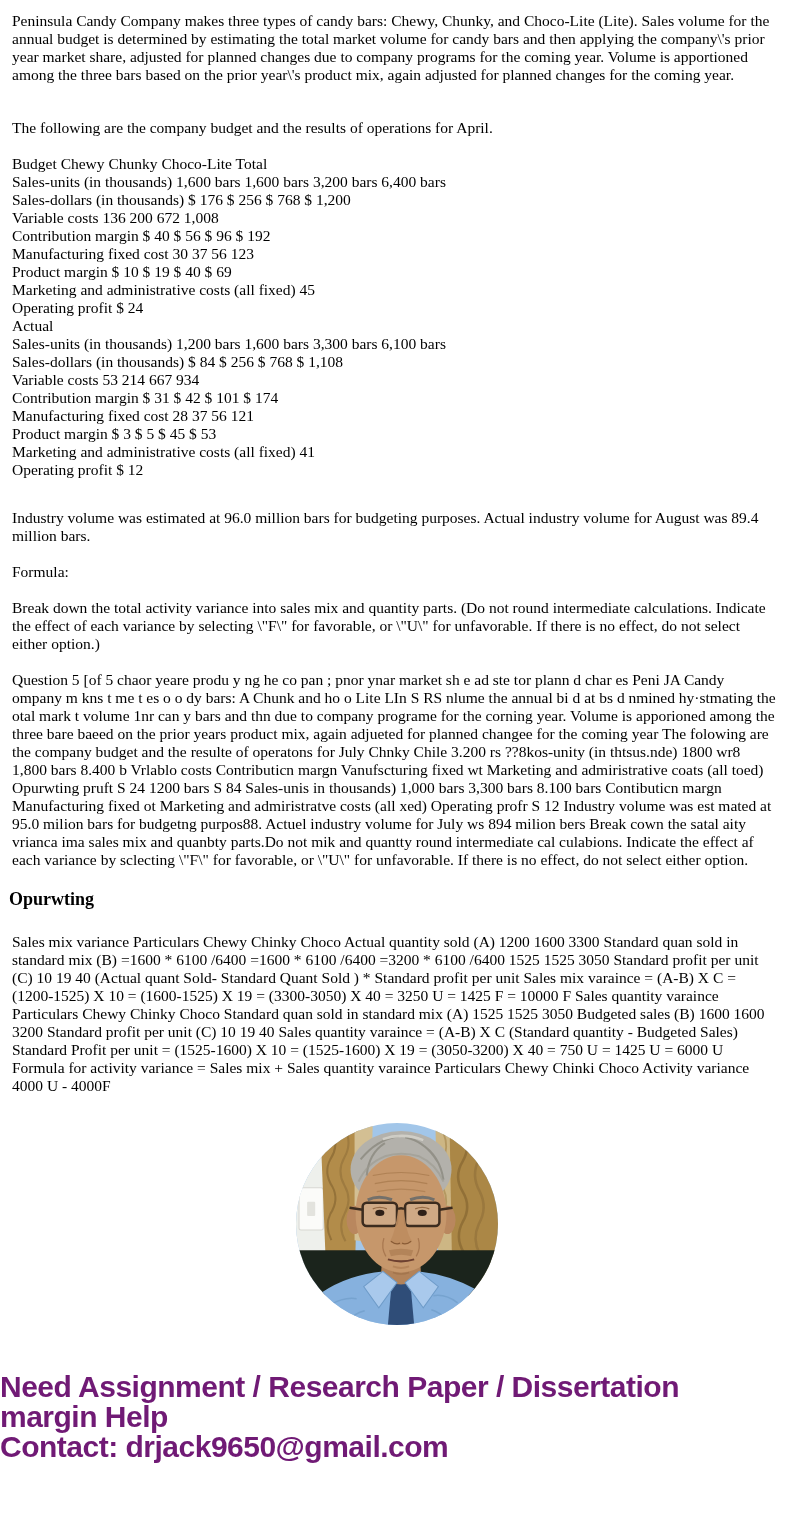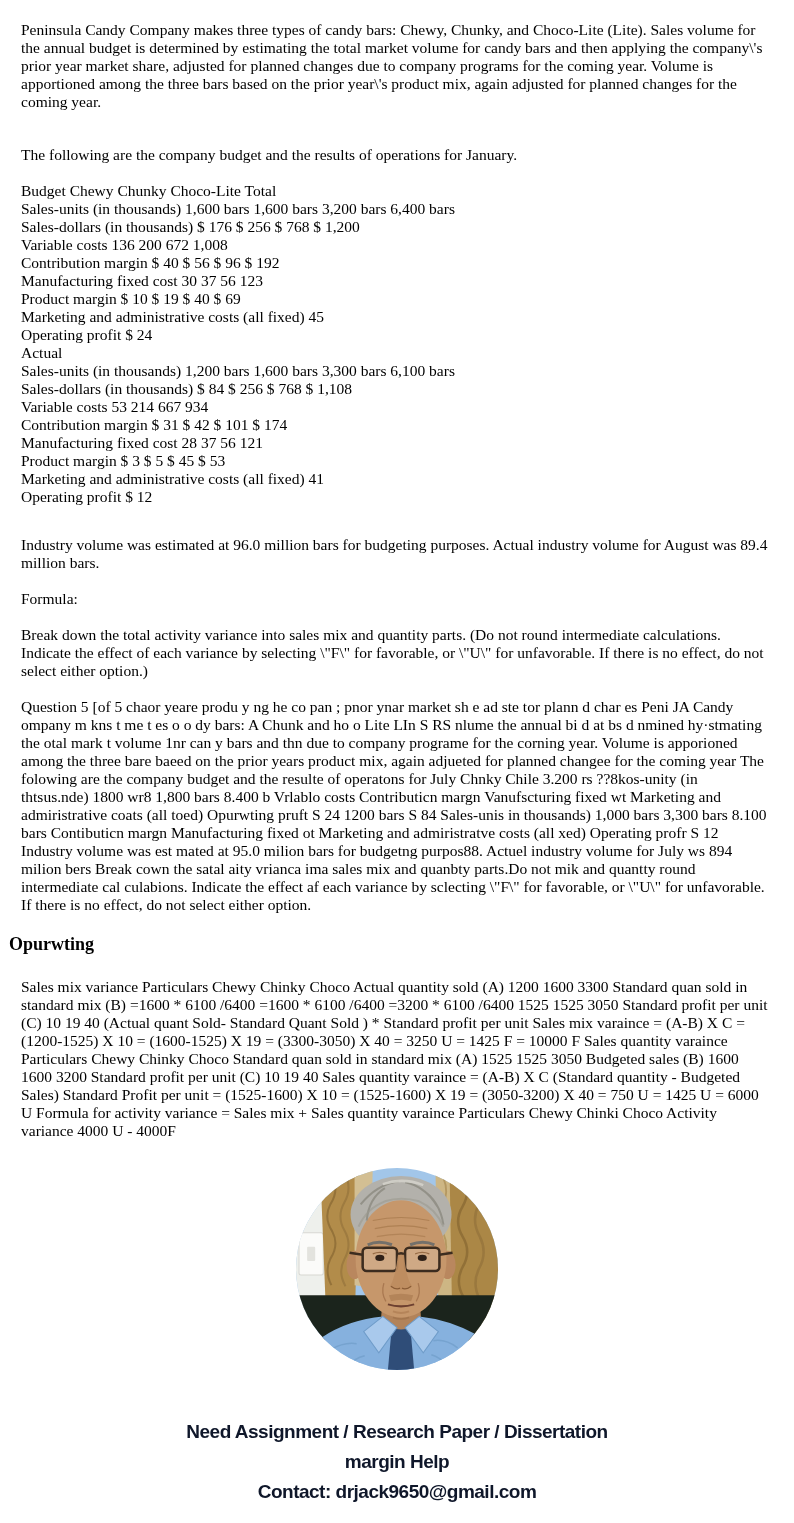--- a/index.html
+++ b/index.html
@@ -5,21 +5,21 @@
   html, body { margin: 0; padding: 0; background: #ffffff; }
   body {
     width: 794px;
     min-height: 1523px;
     font-family: "Liberation Serif", serif;
     font-size: 15.5px;
     line-height: 18px;
     color: #000000;
   }
   .doc { padding: 9px 13px 0 9px; }
-  .doc p { margin: 12px; }
+  .doc p { margin: 3px; }
   .pre { white-space: pre-line; }
   #operations-paragraph { margin-top: 35px; }
   #budget-actual-report { margin-top: 18px; }
   #industry-paragraph { margin-top: 30px; }
   #required-label { margin-top: 18px; }
   #task-paragraph { margin-top: 18px; }
   #question-ocr-paragraph { margin-top: 18px; }
   .solution-heading {
     font-family: "Liberation Serif", serif;
     font-size: 18px;
@@ -31,35 +31,34 @@
     width: 202px;
     height: 202px;
     margin: 28px auto 0 auto;
     border-radius: 50%;
     overflow: hidden;
     display: block;
   }
   .avatar svg { display: block; }
   .footer {
     margin-top: 47px;
-    text-align: center;
     font-family: "Liberation Sans", sans-serif;
     font-weight: bold;
-    font-size: 19px;
+    font-size: 30px;
     line-height: 30px;
-    color: #0f172a;
+    color: #701a75;
     letter-spacing: -0.5px;
   }
 </style>
 </head>
 <body>
 
 <div class="doc">
   <p>Peninsula Candy Company makes three types of candy bars: Chewy, Chunky, and Choco-Lite (Lite). Sales volume for the annual budget is determined by estimating the total market volume for candy bars and then applying the company\'s prior year market share, adjusted for planned changes due to company programs for the coming year. Volume is apportioned among the three bars based on the prior year\'s product mix, again adjusted for planned changes for the coming year.</p>
-  <p id="operations-paragraph">The following are the company budget and the results of operations for January.</p>
+  <p id="operations-paragraph">The following are the company budget and the results of operations for April.</p>
   <p id="budget-actual-report" class="pre">Budget Chewy Chunky Choco-Lite Total
 Sales-units (in thousands) 1,600 bars 1,600 bars 3,200 bars 6,400 bars
 Sales-dollars (in thousands) $ 176 $ 256 $ 768 $ 1,200
 Variable costs 136 200 672 1,008
 Contribution margin $ 40 $ 56 $ 96 $ 192
 Manufacturing fixed cost 30 37 56 123
 Product margin $ 10 $ 19 $ 40 $ 69
 Marketing and administrative costs (all fixed) 45
 Operating profit $ 24
 Actual

